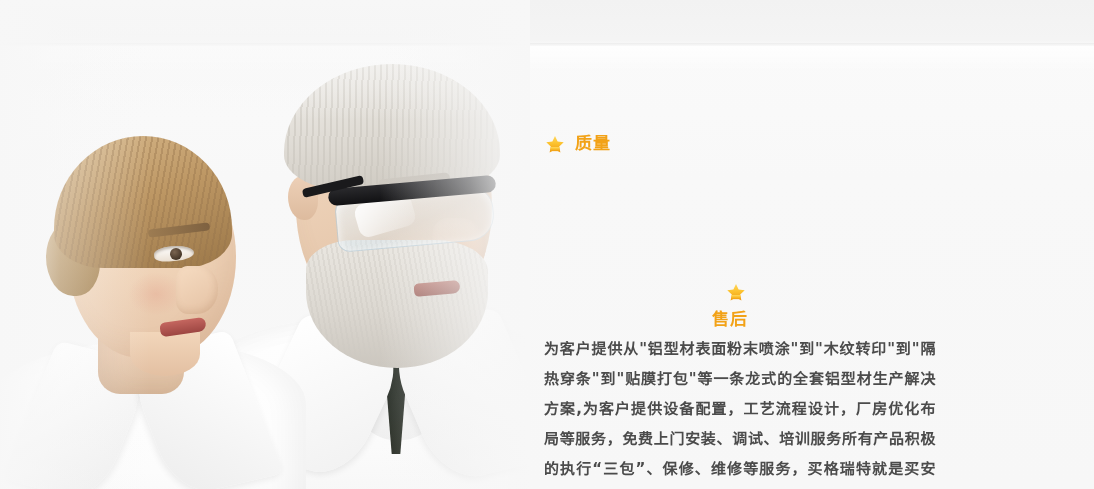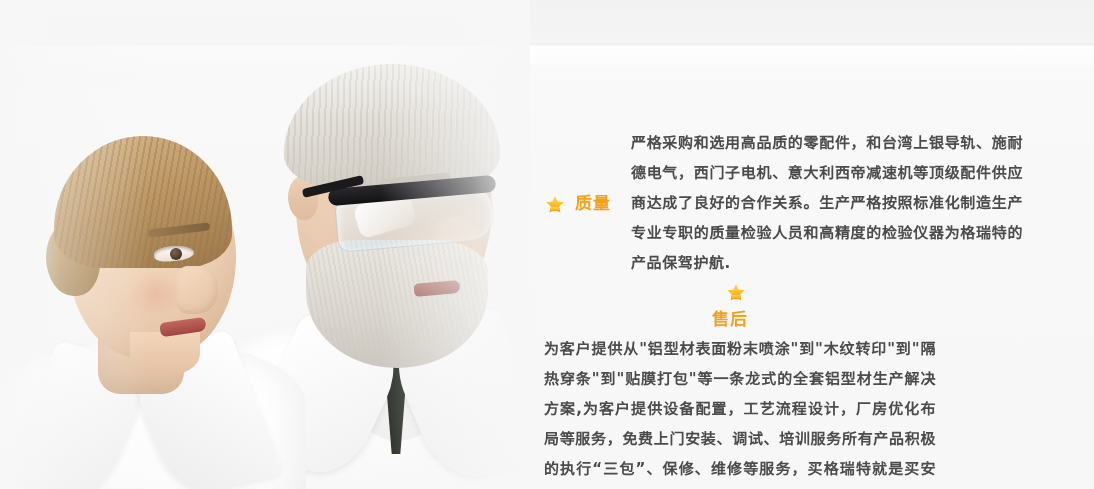--- a/index.html
+++ b/index.html
@@ -541,21 +541,20 @@
           <linearGradient id="starGradA" x1="0" y1="0" x2="0" y2="1">
             <stop offset="0%" stop-color="#ffd75e"></stop>
             <stop offset="45%" stop-color="#fcc22e"></stop>
             <stop offset="100%" stop-color="#ef9a10"></stop>
           </linearGradient>
         </defs>
         <path d="M12 2.2l2.85 6.05 6.65.82-4.9 4.55 1.3 6.55L12 16.95 6.1 20.17l1.3-6.55-4.9-4.55 6.65-.82z" fill="url(#starGradA)"></path>
         <path d="M7.2 14.2h9.6v4.5H7.2z" fill="url(#starGradA)"></path>
       </svg>
       <div class="feature-title">质量</div>
-      <div class="feature-body">严格采购和选用高品质的零配件，和台湾上银导轨、施耐德电气，西门子电机、意大利西帝减速机等顶级配件供应商达成了良好的合作关系。生产严格按照标准化制造生产专业专职的质量检验人员和高精度的检验仪器为格瑞特的产品保驾护航.</div>
     </div>
 
     <div class="feature feature-service">
       <svg class="star-icon" viewBox="0 0 24 24" aria-hidden="true">
         <defs>
           <linearGradient id="starGradB" x1="0" y1="0" x2="0" y2="1">
             <stop offset="0%" stop-color="#ffd75e"></stop>
             <stop offset="45%" stop-color="#fcc22e"></stop>
             <stop offset="100%" stop-color="#ef9a10"></stop>
           </linearGradient>

